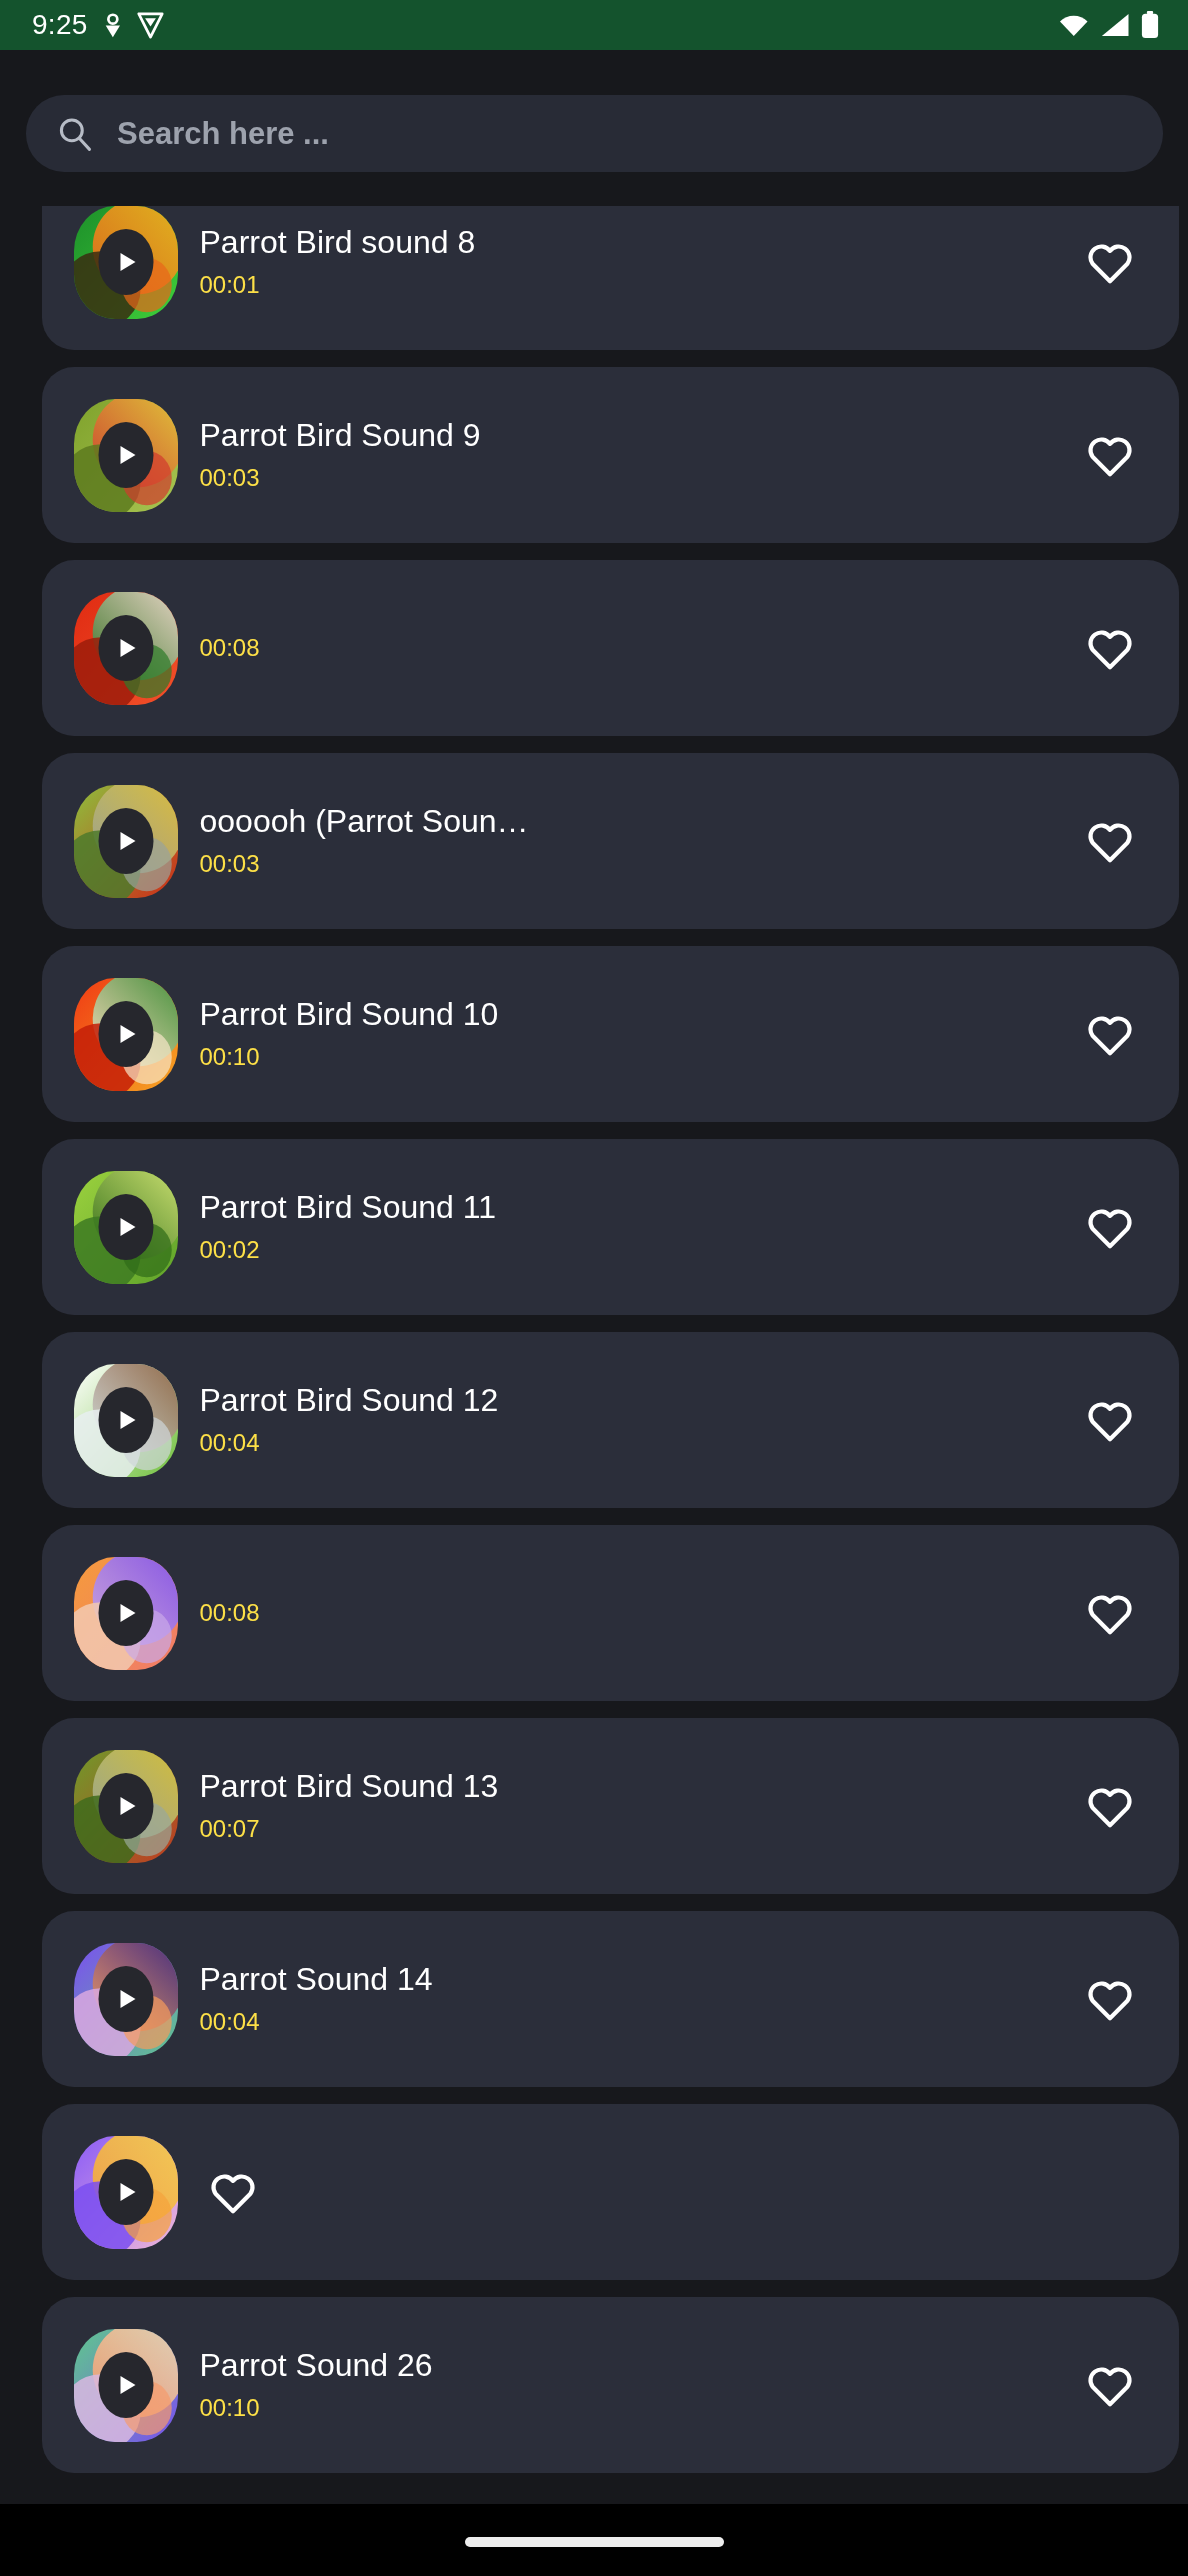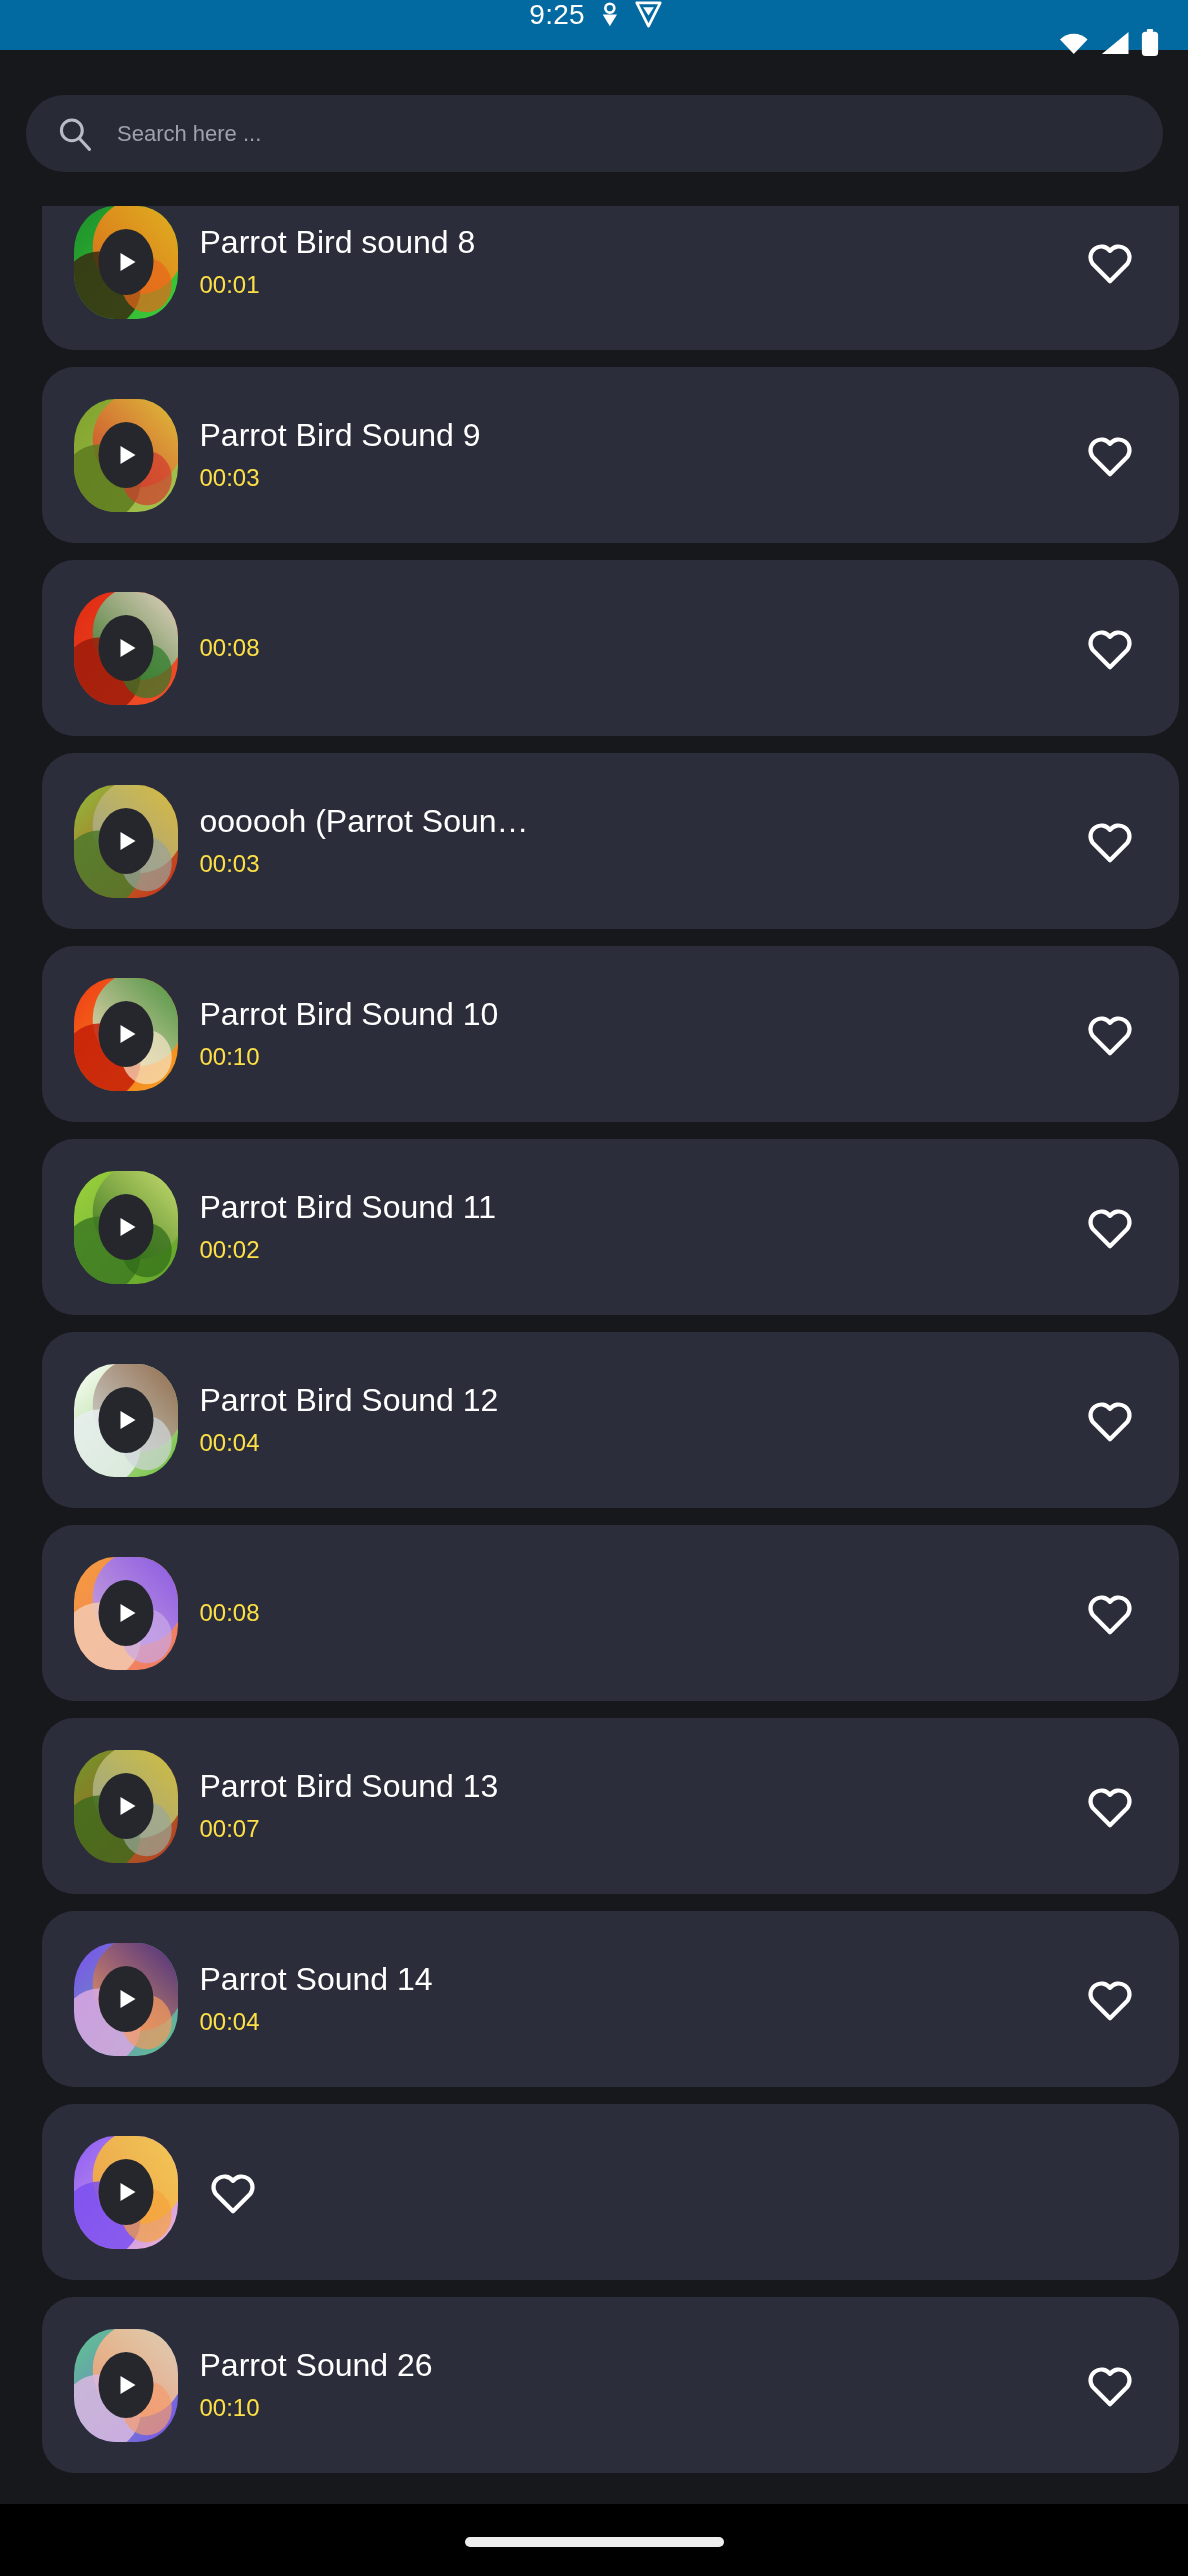--- a/index.html
+++ b/index.html
@@ -15,23 +15,22 @@
     background:#17181c;
     overflow:hidden;
   }
 
   
   .statusbar {
     position:absolute; top:0; left:0;
     width:1189px; height:50px;
     display:flex; align-items:center;
     padding:0 30px 0 32px;
-    background:#0369a1;
+    background:#14532d;
     z-index:40;
-    flex-direction:column;
   }
   .sb-left { display:flex; align-items:center; gap:15px; }
   .sb-clock {
     color:#ffffff; font-size:28px; letter-spacing:0.3px;
     line-height:1;
   }
   .sb-ic { display:flex; align-items:center; }
   .sb-right { margin-left:auto; display:flex; align-items:center; gap:11.6px; }
 
   
@@ -44,21 +43,22 @@
     display:flex; align-items:center;
     padding:0 30px;
     z-index:30;
   }
   .search-icon { width:38px; height:38px; flex:0 0 auto; margin-right:23px; }
   .search-input {
     flex:1 1 auto;
     background:transparent; border:0; outline:0;
     color:#e9eaee;
     font-family:"Liberation Sans", sans-serif;
-    font-size:22px;
+    font-size:31px;
+    font-weight:bold;
   }
   .search-input::placeholder { color:#9da2ad; opacity:1; }
 
   
   .list {
     position:absolute;
     left:16px; top:206px;
     width:1189px;
     height:2299px;
     overflow:hidden;

